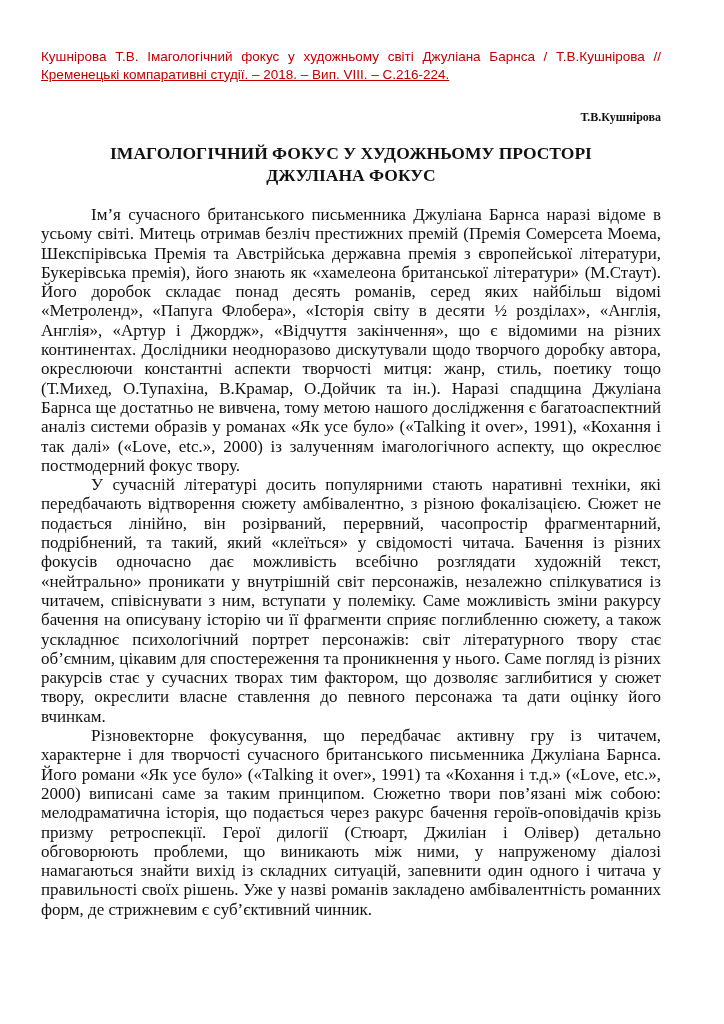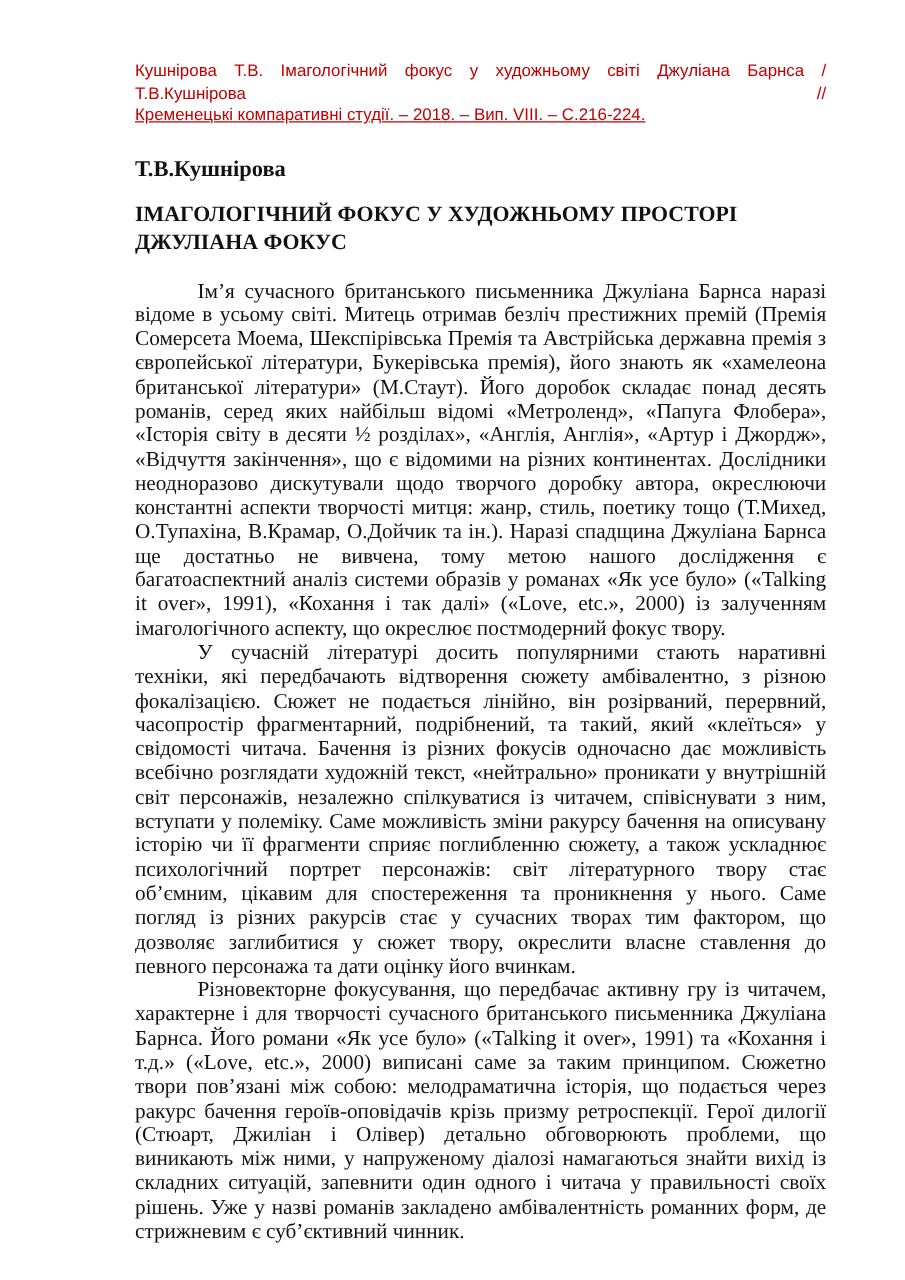--- a/index.html
+++ b/index.html
@@ -8,21 +8,21 @@
     background: #ffffff;
   }
   body {
     width: 724px;
     height: 1024px;
     overflow: hidden;
   }
   .page {
     width: 724px;
     height: 788px;
-    padding: 48px 63px 0 108px;
+    padding: 48px 63px 0 41px;
     box-sizing: border-box;
     background: #ffffff;
     color: #111111;
     font-family: "Liberation Serif", serif;
   }
   .citation {
     font-family: "Liberation Sans", sans-serif;
     color: #c00000;
     font-size: 13.5px;
     line-height: 17.5px;
@@ -30,27 +30,28 @@
   }
   .citation .line-first {
     text-align: justify;
     text-align-last: justify;
   }
   .citation .line-rest {
     text-align: left;
     text-decoration: underline;
   }
   .author {
-    text-align: left;
+    text-align: right;
     font-weight: bold;
-    font-size: 18px;
+    font-size: 12px;
     line-height: 21px;
     margin: 16px 0 14px 0;
   }
   .title {
+    text-align: center;
     font-weight: bold;
     font-size: 17.5px;
     line-height: 22px;
     margin: 0 0 19px 0;
   }
   .body-text p {
     font-size: 17px;
     line-height: 19.3px;
     text-align: justify;
     text-indent: 50px;

